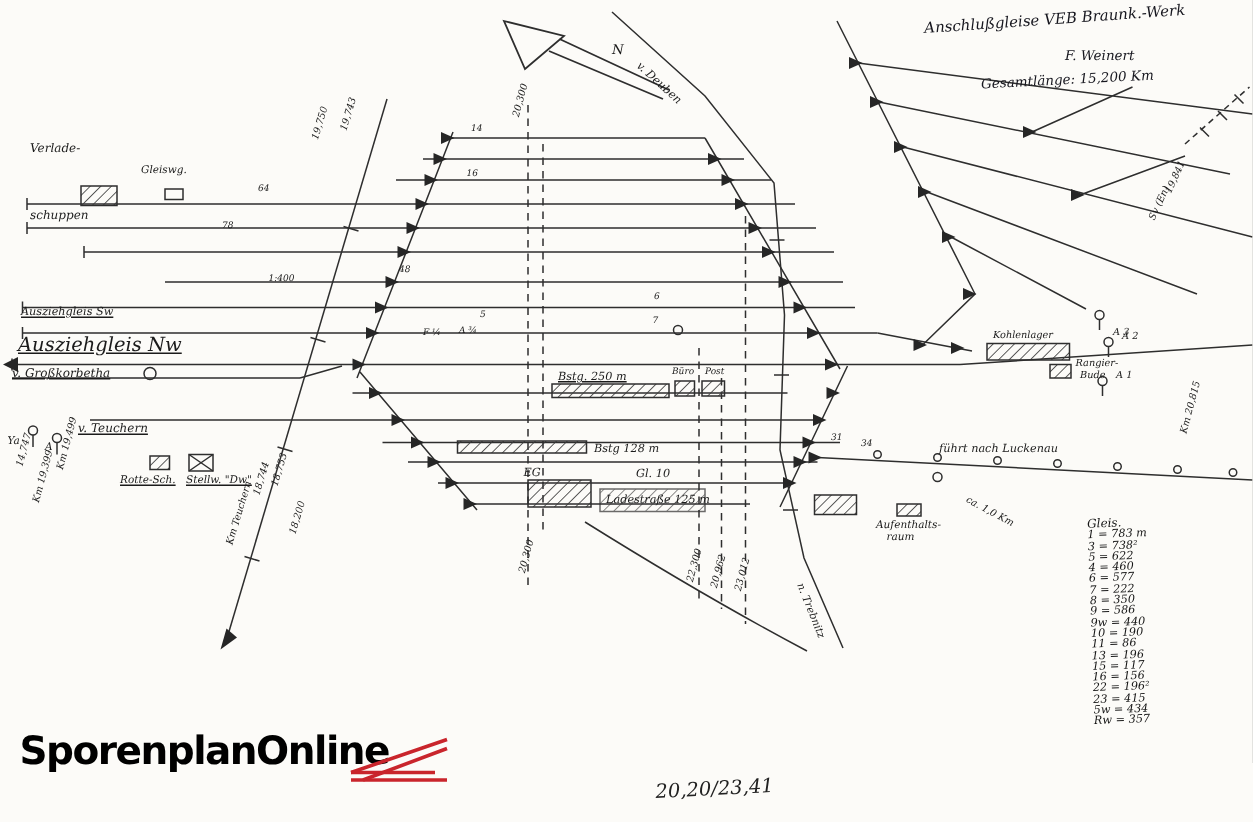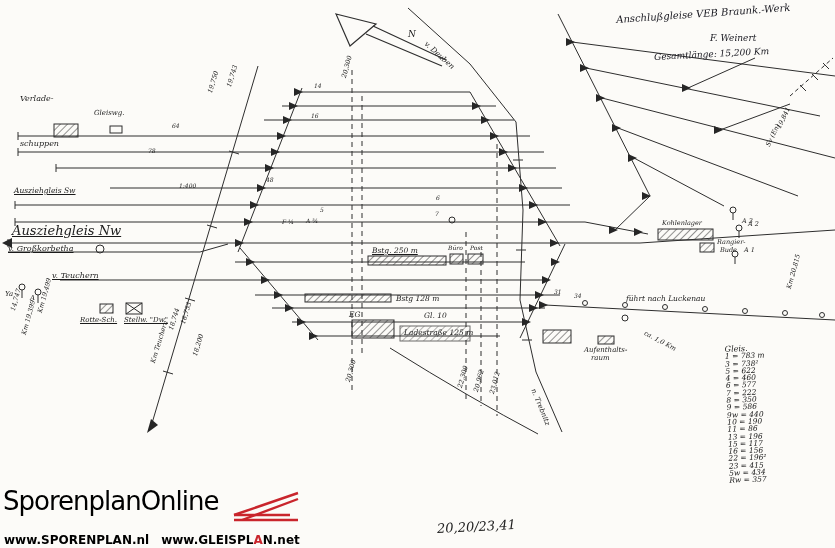--- a/index.html
+++ b/index.html
@@ -12,21 +12,21 @@
   .hw{font-family:"DejaVu Serif",serif;font-style:italic;}
   .u{text-decoration:underline;}
   .note{position:absolute;color:#17171f;white-space:nowrap;font-family:"DejaVu Serif",serif;font-style:italic;}
   .note1{left:616px;top:8px;font-size:10px;transform:rotate(-4deg);}
   .note2{left:710px;top:33px;font-size:9px;}
   .note3{left:654px;top:49px;font-size:9px;transform:rotate(-3deg);}
   .track-table{position:absolute;left:727px;top:344px;width:100px;transform:rotate(-2deg);
     font-family:"DejaVu Serif",serif;font-style:italic;font-size:7.5px;line-height:7.3px;color:#161616;}
   .track-table .hdr{font-size:8px;}
   
-  .brand-text{position:absolute;left:3px;top:486px;font-size:26px;font-weight:normal;letter-spacing:-1px;color:#000;}
+  .brand-text{position:absolute;left:13px;top:486px;font-size:26px;font-weight:bold;letter-spacing:-1px;color:#000;}
   .brand-logo{position:absolute;left:232px;top:487px;}
   .urls{position:absolute;left:4px;top:533px;font-size:12px;font-weight:bold;color:#000;white-space:nowrap;}
   .urls .gap{display:inline-block;width:12px;}
   .accent{color:var(--accent);}
   .station{position:absolute;left:362px;top:485px;font-family:"DejaVu Serif",serif;font-style:italic;font-size:26px;color:#101010;}
   .kmrange{position:absolute;left:437px;top:519px;font-size:13px;transform:rotate(-3deg);color:#222;}
 </style>
 </head>
 <body>
 
@@ -163,24 +163,24 @@
         <polygon points="618,230 609,226 609,234"></polygon>
         <polygon points="643,232 634,228 634,236"></polygon>
         <polygon points="548,305 539,301 539,309"></polygon>
       </g>
   </svg>
 
   <div class="labels-layer">
       <div class="lbl hw" style="left: 20px; top: 95px; font-size: 8px;">Verlade-</div>
       <div class="lbl hw" style="left: 20px; top: 104px; font-size: 8px; margin-top: 36px;">schuppen</div>
       <div class="lbl hw" style="left: 94px; top: 110px; font-size: 7px;">Gleiswg.</div>
-      <div class="lbl hw u" style="left: 14px; top: 187px; font-size: 7.5px;">Ausziehgleis Sw</div>
+      <div class="lbl hw u" style="left: 14px; top: 204px; font-size: 7.5px;">Ausziehgleis Sw</div>
       <div class="lbl hw u" style="left: 12px; top: 224px; font-size: 13px;">Ausziehgleis Nw</div>
       <div class="lbl hw u" style="left: 8px; top: 245px; font-size: 8px;">v. Großkorbetha</div>
-      <div class="lbl hw u" style="left: 52px; top: 272px; font-size: 8px; text-align: right;">v. Teuchern</div>
+      <div class="lbl hw u" style="left: 52px; top: 282px; font-size: 8px; text-align: right;">v. Teuchern</div>
       <div class="lbl hw" style="left: 5px; top: 291px; font-size: 7px;">Ya</div>
       <div class="lbl hw" style="left: 10px; top: 310px; font-size: 6.5px; transform: rotate(-75deg);">14,747</div>
       <div class="lbl hw" style="left: 30px; top: 295px; font-size: 7px;">A</div>
       <div class="lbl hw" style="left: 37px; top: 312px; font-size: 6.5px; transform: rotate(-75deg);">Km 19,499</div>
       <div class="lbl hw" style="left: 21px; top: 334px; font-size: 6.5px; transform: rotate(-75deg);">Km 19,399</div>
       <div class="lbl hw u" style="left: 80px; top: 317px; font-size: 7px;">Rotte-Sch.</div>
       <div class="lbl hw u" style="left: 124px; top: 317px; font-size: 7px;">Stellw. "Dw"</div>
       <div class="lbl hw" style="left: 168px; top: 329px; font-size: 6.5px; transform: rotate(-73deg);">18,744</div>
       <div class="lbl hw" style="left: 180px; top: 323px; font-size: 6.5px; transform: rotate(-73deg);">18,753</div>
       <div class="lbl hw" style="left: 150px; top: 362px; font-size: 6.5px; transform: rotate(-73deg);">Km Teuchern</div>
@@ -258,18 +258,15 @@
       </div>
   </div>
 
   <span class="brand-text">SporenplanOnline</span>
   <svg class="brand-logo" width="70" height="38" viewBox="0 0 70 38">
     <g style="stroke:var(--accent)" stroke-width="2.4" fill="none">
       <path d="M2,33 H66 M2,28 H58"></path>
       <path d="M2,28 L66,6 M10,33 L66,12"></path>
     </g>
   </svg>
-  <div class="urls">
-    <span>www.SPORENPLAN.nl</span><span class="gap"></span><span><span>www.GLEISPL</span><span class="accent">A</span><span>N.net</span></span>
-  </div>
   <div class="kmrange hw">20,20/23,41</div>
 
 </div>
 
 </body></html>

